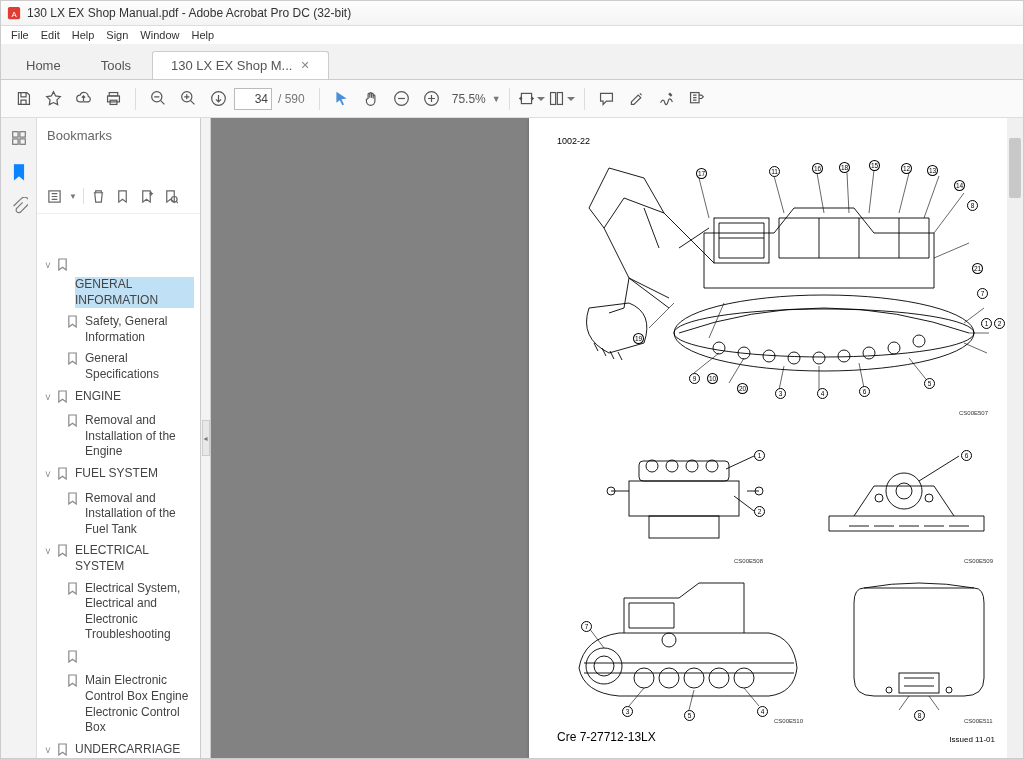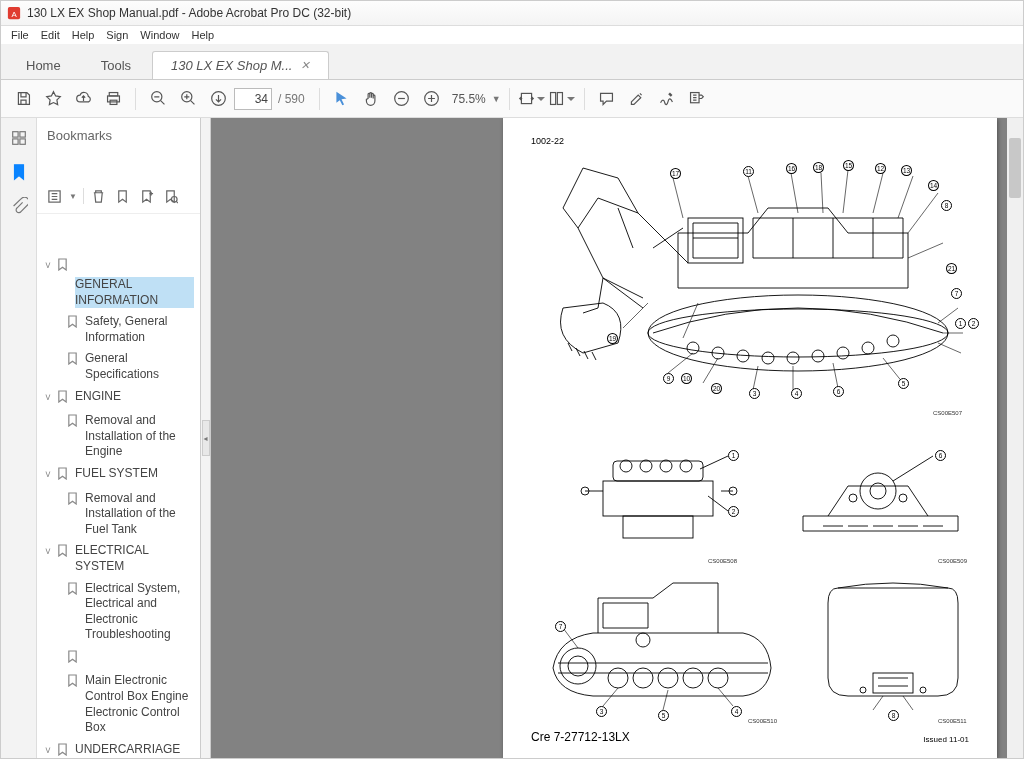--- a/index.html
+++ b/index.html
@@ -10,21 +10,21 @@
 .titlebar .pdf-icon { width: 14px; height: 14px; margin-right: 6px; display: inline-flex; align-items: center; justify-content: center; }
 .titlebar .pdf-icon svg { width: 14px; height: 14px; }
 
 
 .menubar { height: 18px; display: flex; align-items: center; padding: 0 4px; font-size: 11px; color: #333; }
 .menubar span { padding: 0 6px; cursor: default; }
 
 
 .tabbar { height: 36px; background: #f2f2f2; border-bottom: 1px solid #ccc; display: flex; align-items: flex-end; padding: 0 6px; }
 .tabbar .tab { height: 28px; padding: 0 18px; display: flex; align-items: center; font-size: 13px; color: #555; border: 1px solid transparent; border-bottom: none; background: #f2f2f2; margin-right: 2px; }
-.tabbar .tab.active { background: #fff; border-color: #ccc; border-top-left-radius: 3px; border-top-right-radius: 3px; font-style: italic; }
+.tabbar .tab.active { background: #fff; border-color: #ccc; border-top-left-radius: 3px; border-top-right-radius: 3px; }
 .tabbar .tab .close { margin-left: 8px; font-size: 11px; color: #888; }
 
 
 .toolbar { height: 38px; background: #fafafa; border-bottom: 1px solid #ddd; display: flex; align-items: center; padding: 0 8px; gap: 2px; }
 .tool { width: 28px; height: 28px; display: flex; align-items: center; justify-content: center; color: #555; border-radius: 2px; }
 .tool svg { width: 17px; height: 17px; stroke: #555; fill: none; stroke-width: 1.4; }
 .tool.fill svg { fill: #555; stroke: none; }
 .sep { width: 1px; height: 22px; background: #ddd; margin: 0 6px; }
 .page-input { width: 38px; height: 22px; border: 1px solid #bbb; font-size: 12px; text-align: right; padding-right: 3px; color: #444; }
 .page-total { font-size: 12px; color: #777; margin: 0 6px 0 4px; }
@@ -58,21 +58,21 @@
 .tree-item.level1 { padding-left: 6px; }
 .tree-item.level2 { padding-left: 28px; }
 
 
 .handle { width: 10px; background: #f3f3f3; border-right: 1px solid #ccc; display: flex; align-items: center; justify-content: center; }
 .handle div { width: 8px; height: 36px; background: #e8e8e8; border: 1px solid #ccc; display: flex; align-items: center; justify-content: center; font-size: 8px; color: #777; }
 
 
 .docview { flex: 1; background: #828282; position: relative; overflow: hidden; }
 .page { position: absolute; background: #fff; box-shadow: 1px 1px 4px rgba(0,0,0,0.4); }
-.page.p1 { left: 292px; top: 0; width: 494px; height: 640px; }
+.page.p1 { left: 318px; top: 0; width: 494px; height: 640px; }
 .page-content { position: relative; width: 100%; height: 100%; font-size: 8px; color: #000; font-family: Arial, sans-serif; }
 .pg-num { position: absolute; top: 18px; left: 28px; font-size: 9px; }
 .fig { position: absolute; }
 .fig svg { width: 100%; height: 100%; }
 .fig-code { position: absolute; font-size: 6px; color: #333; }
 .callout { position: absolute; font-size: 7px; }
 .callout .bubble { display: inline-flex; align-items: center; justify-content: center; min-width: 11px; height: 11px; border: 0.8px solid #000; border-radius: 50%; font-size: 6.5px; padding: 0 1px; background: #fff; }
 .footer-l { position: absolute; bottom: 14px; left: 28px; font-size: 12px; }
 .footer-r { position: absolute; bottom: 14px; right: 28px; font-size: 8px; }
 

